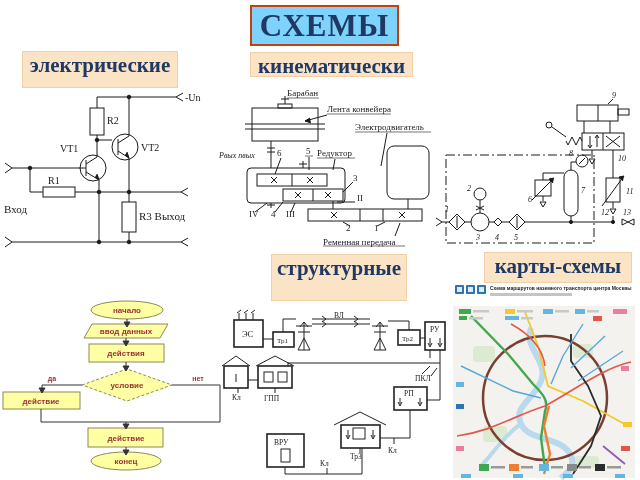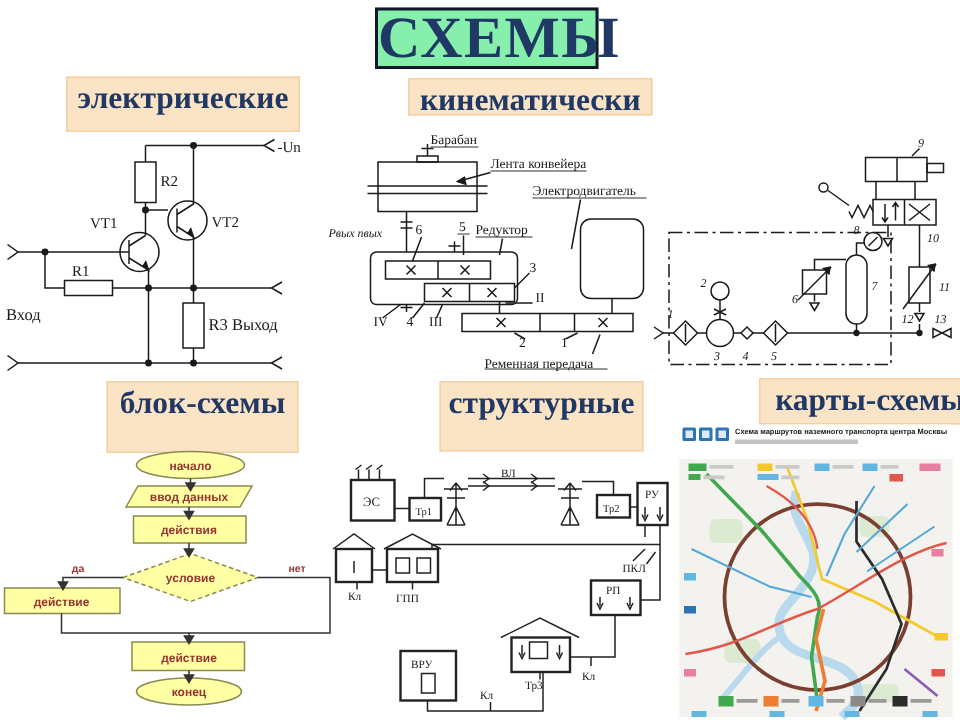--- a/index.html
+++ b/index.html
@@ -1,24 +1,24 @@
 <!DOCTYPE html>
 <html><head>
 <meta charset="utf-8">
 <style>
   html,body{margin:0;padding:0;background:#fff;}
   #slide{position:relative;width:640px;height:480px;background:#ffffff;overflow:hidden;
          font-family:"Liberation Serif", serif;}
   .title-box{position:absolute;left:250px;top:5px;width:149px;height:41px;
-             background:#86efac;border:2px solid #0f172a;box-sizing:border-box;
-             color:#1f3864;font-weight:bold;font-size:39px;line-height:37px;text-align:center;
+             background:#7dd3fc;border:2px solid #c2410c;box-sizing:border-box;
+             color:#1f3864;font-weight:bold;font-size:31px;line-height:37px;text-align:center;
              letter-spacing:1px;}
   .panel-label{position:absolute;background:#fbe3c6;border:1px solid #f3cfa6;box-sizing:border-box;
                color:#1f3864;font-weight:bold;font-size:21px;line-height:22px;text-align:center;
-               overflow:hidden;word-break:break-all;padding:2px 3px 0 3px;margin-left:22px;}
+               overflow:hidden;word-break:break-all;padding:2px 3px 0 3px;}
   #lbl-electrical{left:22px;top:51px;width:156px;height:37px;}
   #lbl-kinematic{left:250px;top:52px;width:163px;height:25px;}
   #lbl-pneumatic{left:462px;top:52px;width:168px;height:38px;}
   #lbl-flowchart{left:49px;top:254px;width:128px;height:48px;word-break:normal;}
   #lbl-structural{left:271px;top:254px;width:136px;height:47px;}
   #lbl-map{left:484px;top:252px;width:148px;height:31px;word-break:normal;}
   svg{position:absolute;overflow:visible;}
   svg text{font-family:"Liberation Serif", serif;fill:#1a1a1a;}
   .sans{font-family:"Liberation Sans", sans-serif;}
   #map-panel{position:absolute;left:453px;top:283px;width:182px;height:196px;background:#fff;}
@@ -32,21 +32,20 @@
 </style>
 </head>
 <body>
 
 <div id="slide">
 
   <div class="title-box">СХЕМЫ</div>
 
   <div class="panel-label" id="lbl-electrical">электрические</div>
   <div class="panel-label" id="lbl-kinematic">кинематические</div>
-  <div class="panel-label" id="lbl-flowchart">блок-схемы</div>
   <div class="panel-label" id="lbl-map">карты-схемы</div>
   <div class="panel-label" id="lbl-structural">структурные</div>
 
   <svg style="left:2px;top:88px;" width="208" height="164" viewBox="0 0 208 164">
     <g stroke="#1a1a1a" stroke-width="1" fill="none">
       <path d="M95,9 H174"></path>
         <path d="M181,5 L174,9 L181,13"></path>
       <path d="M95,9 V20"></path>
       <rect x="88" y="20" width="14" height="27"></rect>
       <path d="M95,47 V69"></path>

